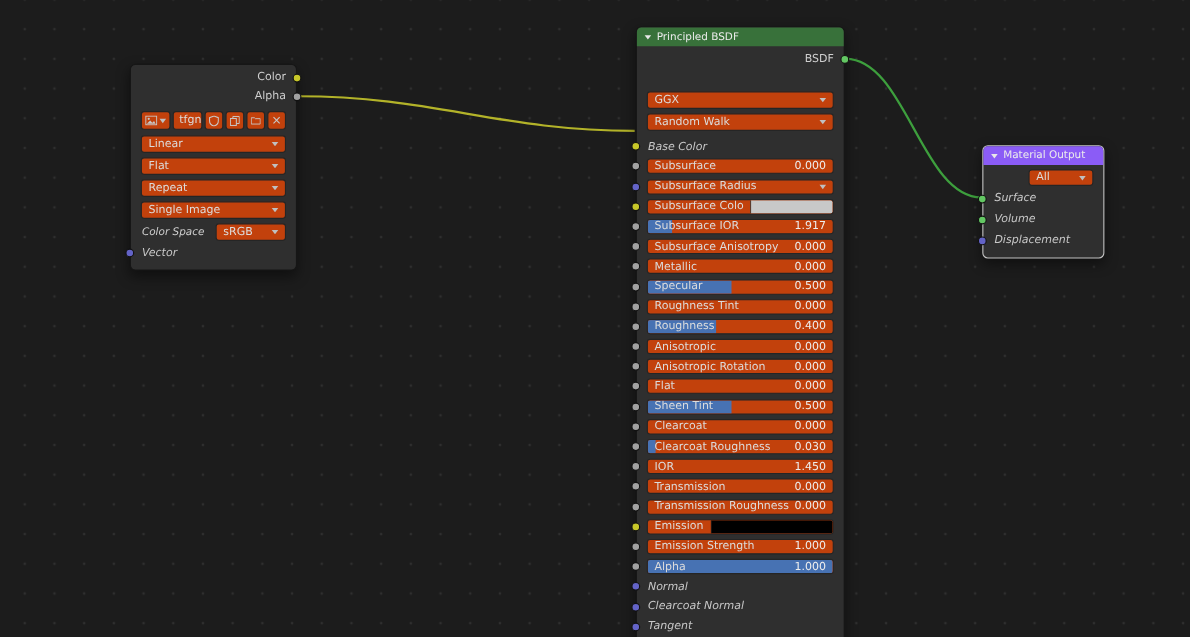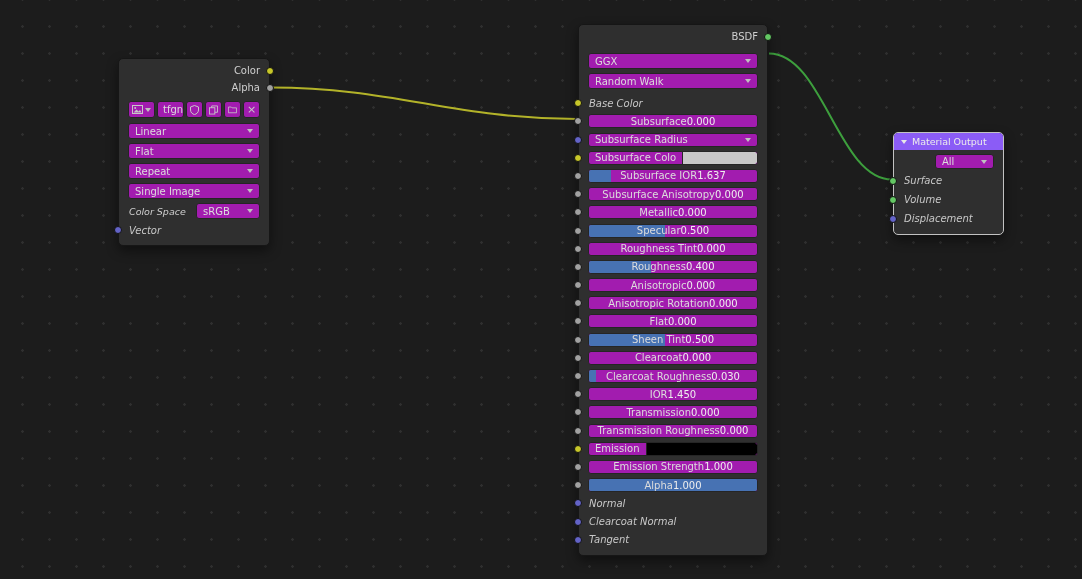--- a/index.html
+++ b/index.html
@@ -52,54 +52,54 @@
 
   .socket {
     position: absolute; width: 8px; height: 8px; border-radius: 50%;
     border: 1px solid #111; top: 50%; transform: translateY(-50%); z-index: 3;
   }
   .socket.in  { left: -14px; }
   .socket.out { right: -14px; }
 
   .widget {
     position: relative; height: 14px; width: 100%;
-    background: #a21caf; border: 1px solid #252525; border-radius: 3px;
+    background: #c2410c; border: 1px solid #252525; border-radius: 3px;
     display: flex; align-items: center; padding: 0 6px;
     overflow: hidden; white-space: nowrap; color: #dcdcdc;
   }
   .widget .chev {
     margin-left: auto; width: 0; height: 0; flex: 0 0 auto;
     border-left: 3px solid transparent; border-right: 3px solid transparent;
     border-top: 4px solid #c0c0c0;
   }
   .dropdown-row { height: 16px; margin-bottom: 4px; }
   .dropdown-row .widget, .widget.h16 { height: 16px; }
 
-  .widget.slider { justify-content: center; }
+  .widget.slider { justify-content: space-between; }
   .slider .fill { position: absolute; left: 0; top: 0; bottom: 0; background: #4772b3; }
   .slider .lbl, .slider .val { position: relative; z-index: 1; }
   .slider .val { color: #eeeeee; }
 
   .widget.colorrow { padding: 0; }
   .colorrow .lbl { padding-left: 6px; }
   .colorrow .swatch { flex: 1; height: 100%; margin-left: 6px; border-left: 1px solid #252525; border-radius: 0 2px 2px 0; }
 
   
   .img-row { position: relative; display: flex; gap: 2px; height: 17px; margin: 6px 0 5px 0; }
   .img-row .widget { height: 17px; padding: 0 3px; }
   .widget.chip { width: 27px; flex: 0 0 auto; gap: 2px; }
   .widget.namefield { flex: 1; min-width: 0; padding: 0 5px; }
   .widget.iconbtn { width: 17px; flex: 0 0 auto; justify-content: center; color: #c8c8c8; font-size: 11px; line-height: 1; }
   .cs-row { display: flex; align-items: center; height: 16px; margin-bottom: 4px; }
   .cs-row .plain { font-size: 9.5px; color: #cfcfcf; }
   .cs-row .widget { width: 64px; margin-left: auto; height: 16px; }
   .mt6 { margin-top: 0; }
 
   
-  .bsdf-out { margin-bottom: 9px; }
+  .bsdf-out { margin-bottom: 22px; }
   .gap7 { margin-bottom: 7px !important; }
 
   .icon-svg { display: block; }
 </style>
 </head>
 <body>
 
 <div id="canvas">
 
   <svg id="wires">
@@ -185,20 +185,24 @@
       </div>
 
       <div class="prop-row mt6">
         <span class="socket in" style="background: rgb(99, 99, 199);"></span>
         <span class="plain">Vector</span>
       </div>
     </div>
   </div>
 
   <div class="node node-bsdf">
+    <div class="node-header" style="background: rgb(56, 113, 58);">
+      <span class="hdr-chev"></span>
+      <span>Principled BSDF</span>
+    </div>
     <div class="node-body">
       <div class="out-row bsdf-out">
         <span>BSDF</span>
         <span class="socket out" style="background: rgb(99, 199, 99);"></span>
       </div>
       <div id="bsdf-rows">
           <div class="prop-row dd" style="height: 16px;">
             <div class="widget h16">
               <span>GGX</span>
               <span class="chev"></span>
@@ -233,21 +237,21 @@
             <div class="widget colorrow">
               <span class="lbl">Subsurface Colo</span>
               <span class="swatch" style="background: rgb(200, 200, 200);"></span>
             </div>
           </div>
           <div class="prop-row">
             <span class="socket in" style="background: rgb(161, 161, 161);"></span>
             <div class="widget slider">
               <span class="fill" style="width: 13%;"></span>
               <span class="lbl">Subsurface IOR</span>
-              <span class="val">1.637</span>
+              <span class="val">1.917</span>
             </div>
           </div>
           <div class="prop-row">
             <span class="socket in" style="background: rgb(161, 161, 161);"></span>
             <div class="widget slider">
               <span class="lbl">Subsurface Anisotropy</span>
               <span class="val">0.000</span>
             </div>
           </div>
           <div class="prop-row">

